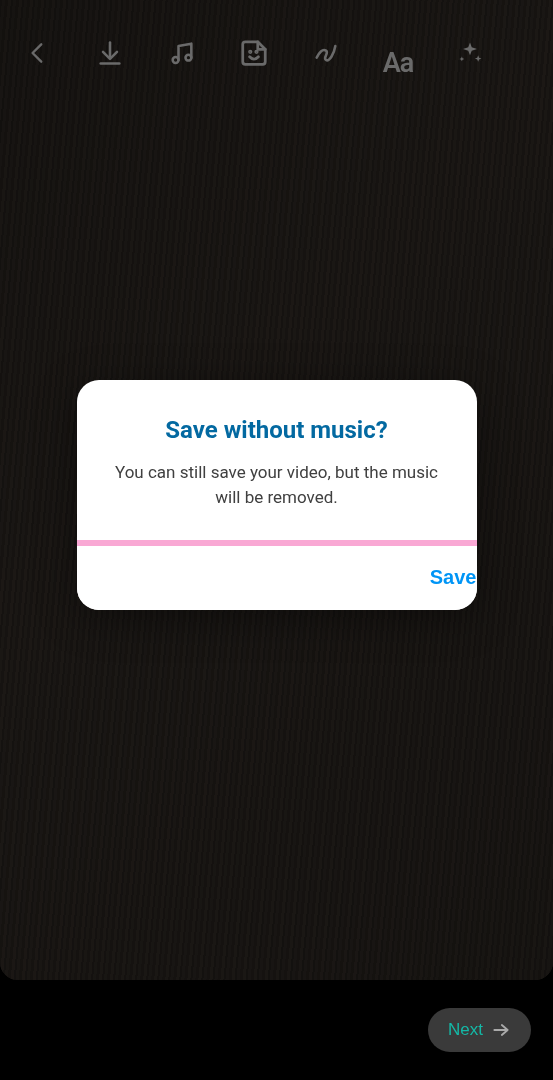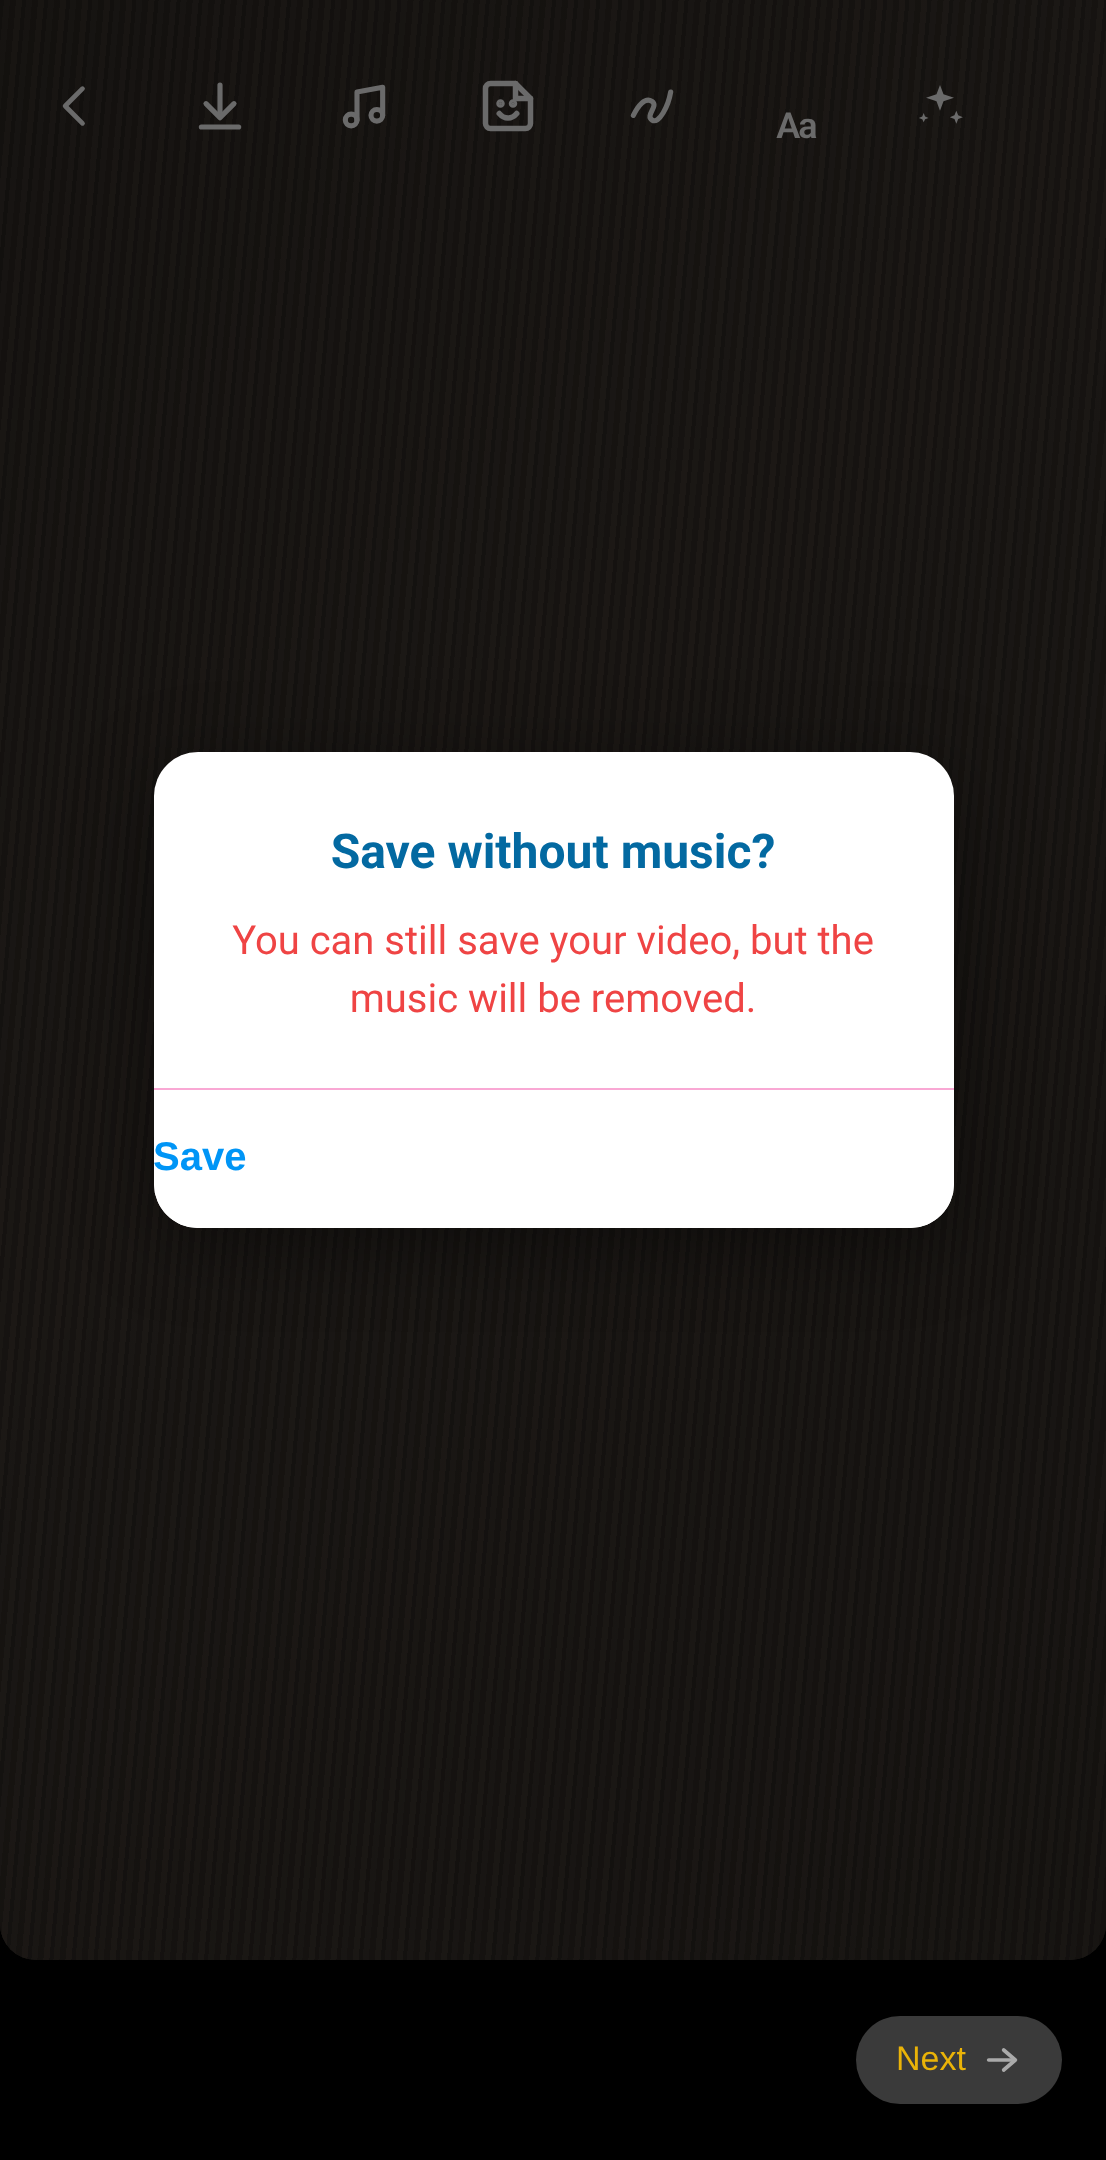--- a/index.html
+++ b/index.html
@@ -77,21 +77,21 @@
     
     .top-toolbar svg {
       stroke: #6a6a6a;
       fill: none;
       stroke-width: 2.2;
       stroke-linecap: round;
       stroke-linejoin: round;
     }
     
     .aa-text {
-      font-size: 18px;
+      font-size: 27px;
       font-weight: 600;
       color: #6a6a6a;
       letter-spacing: -1px;
       margin-top: 20px;
     }
     
     .modal-backdrop {
       position: absolute;
       inset: 0;
       display: flex;
@@ -115,37 +115,37 @@
     }
     
     .modal-title {
       font-size: 24px;
       font-weight: 700;
       color: #0369a1;
       margin-bottom: 16px;
     }
     
     .modal-message {
-      font-size: 20px;
-      color: #ef4444;
+      font-size: 17px;
+      color: #404040;
       line-height: 1.45;
       padding: 0 8px;
     }
     
     .modal-btn {
       width: 100%;
       height: 70px;
       border: none;
-      border-top: 1px solid #f9a8d4;
+      border-top: 6px solid #f9a8d4;
       background: #fff;
       font-size: 20px;
       cursor: pointer;
       display: flex;
       align-items: center;
-      justify-content: flex-start;
+      justify-content: flex-end;
     }
     
     .modal-btn.primary {
       color: #0095f6;
       font-weight: 700;
     }
     
     .modal-btn.secondary {
       color: #000;
       font-weight: 400;
@@ -159,21 +159,21 @@
       height: 100px;
       background: #000;
       display: flex;
       align-items: center;
       justify-content: flex-end;
       padding: 0 22px;
     }
     
     .next-button {
       background: #3a3a3a;
-      color: #eab308;
+      color: #14b8a6;
       border: none;
       border-radius: 26px;
       padding: 12px 20px;
       font-size: 17px;
       font-weight: 500;
       display: flex;
       align-items: center;
       gap: 8px;
       cursor: pointer;
     }

